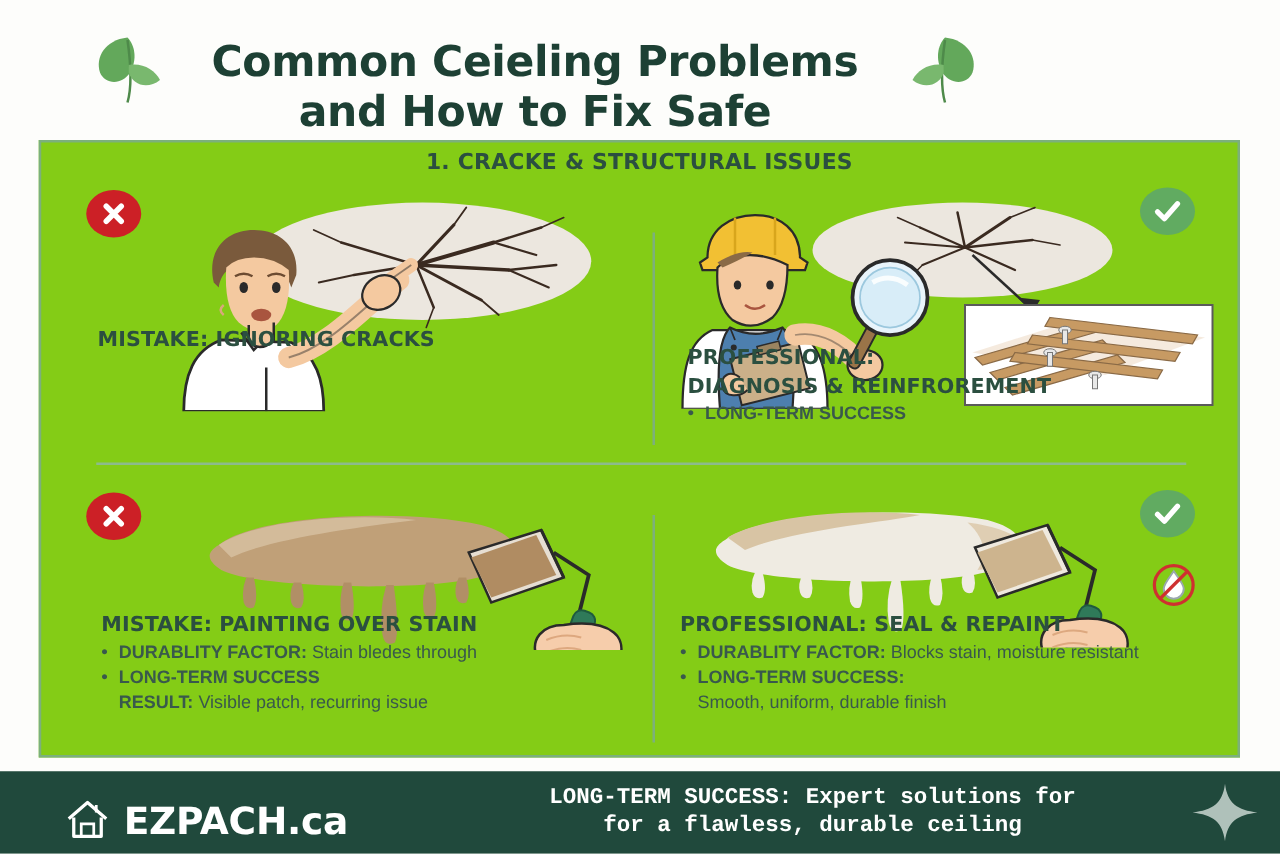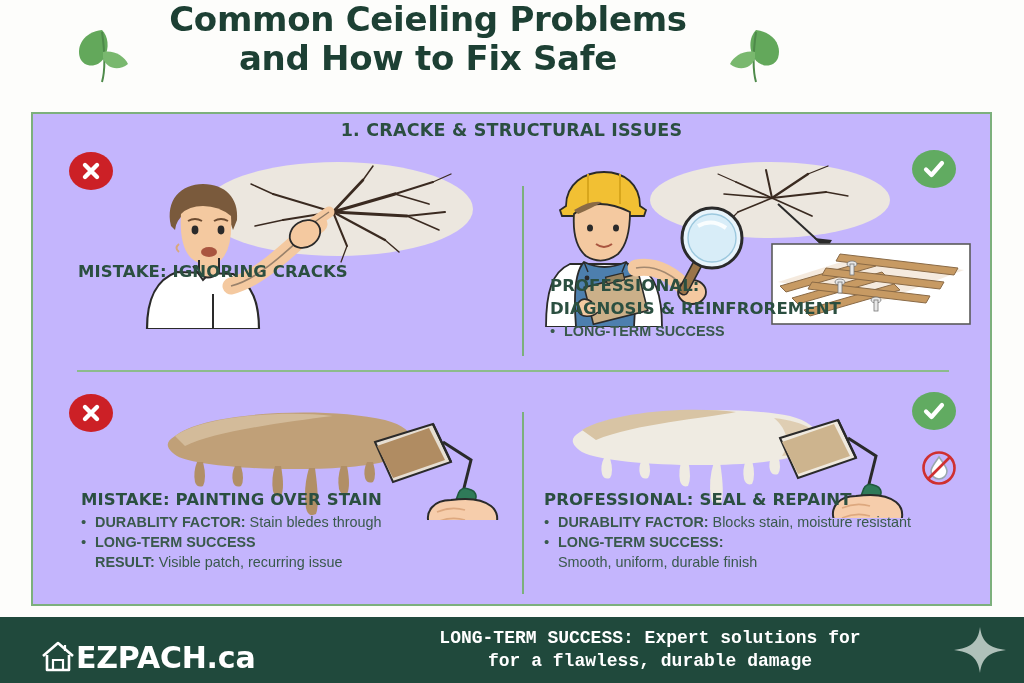--- a/index.html
+++ b/index.html
@@ -12,38 +12,38 @@
   .page {
     position: relative;
     width: 1024px; height: 683px;
     background: #fdfdfb;
   }
 
   
   .header {
     position: absolute;
     left: 0; top: 0; width: 856px; height: 110px;
-    display: flex; align-items: flex-start; justify-content: center;
+    display: flex; align-items: flex-end; justify-content: center;
   }
   .title-block { text-align: center; line-height: 1.16; }
   .title-line {
     font-size: 34px; font-weight: bold; color: #1d4034;
     letter-spacing: -0.3px;
     font-family: "DejaVu Sans", sans-serif;
   }
   .leaf-left  { position: absolute; left: 70px;  top: 24px; }
   .leaf-right { position: absolute; right: 68px; top: 24px; }
 
   
   .frame {
     position: absolute;
     left: 31px; top: 112px;
     width: 961px; height: 494px;
     border: 2px solid #7cb07c;
-    background: #c4b5fd;
+    background: #84cc16;
   }
 
   .section { position: absolute; left: 0; width: 957px; }
   .section-1 { top: 0;   height: 256px; }
   .section-2 { top: 258px; height: 232px; }
 
   .section-heading {
     position: absolute; top: 0; width: 100%;
     text-align: center;
     font-size: 17.5px; font-weight: bold; color: #2b4f40;
@@ -112,22 +112,22 @@
 
   
   .footer {
     position: absolute; left: 0; top: 617px;
     width: 1024px; height: 66px;
     background: #20493c;
     display: flex; align-items: center;
     overflow: hidden;
   }
   .footer-brand {
-    position: absolute; left: 40px;
-    display: flex; align-items: center;  margin-top: 15px;
+    position: absolute; left: 52px;
+    display: flex; align-items: center; gap: 11px; margin-top: 15px;
   }
   .brand-text {
     font-size: 30px; font-weight: bold; color: #ffffff;
     letter-spacing: -0.2px;
     font-family: "DejaVu Sans", sans-serif;
   }
   .footer-tag {
     position: absolute; left: 330px; width: 640px;
     text-align: center; color: #ffffff;
     font-size: 18px; font-weight: bold; line-height: 1.28;
@@ -442,21 +442,21 @@
           <path d="M3 17 L18 4 L33 17" stroke="#ffffff" stroke-width="2.6" fill="none" stroke-linejoin="round"></path>
           <path d="M7 16 L7 31 L29 31 L29 16" stroke="#ffffff" stroke-width="2.6" fill="none" stroke-linejoin="round"></path>
           <path d="M13 31 L13 21 L23 21 L23 31" stroke="#ffffff" stroke-width="2.2" fill="none"></path>
           <path d="M25 6 L25 12" stroke="#ffffff" stroke-width="2.2"></path>
         </svg>
       </span>
       <span class="brand-text">EZPACH.ca</span>
     </div>
     <div class="footer-tag">
       <div>LONG-TERM SUCCESS: Expert solutions for</div>
-      <div>for a flawless, durable damage</div>
+      <div>for a flawless, durable ceiling</div>
     </div>
     <span class="sparkle">
       <svg width="52" height="46" viewBox="0 0 52 46">
         <path d="M26 0 C28 16 36 21 52 23 C36 25 28 30 26 46 C24 30 16 25 0 23 C16 21 24 16 26 0 Z" fill="#c9d6d0" opacity="0.85"></path>
       </svg>
     </span>
   </div>
 
 </div>
 

